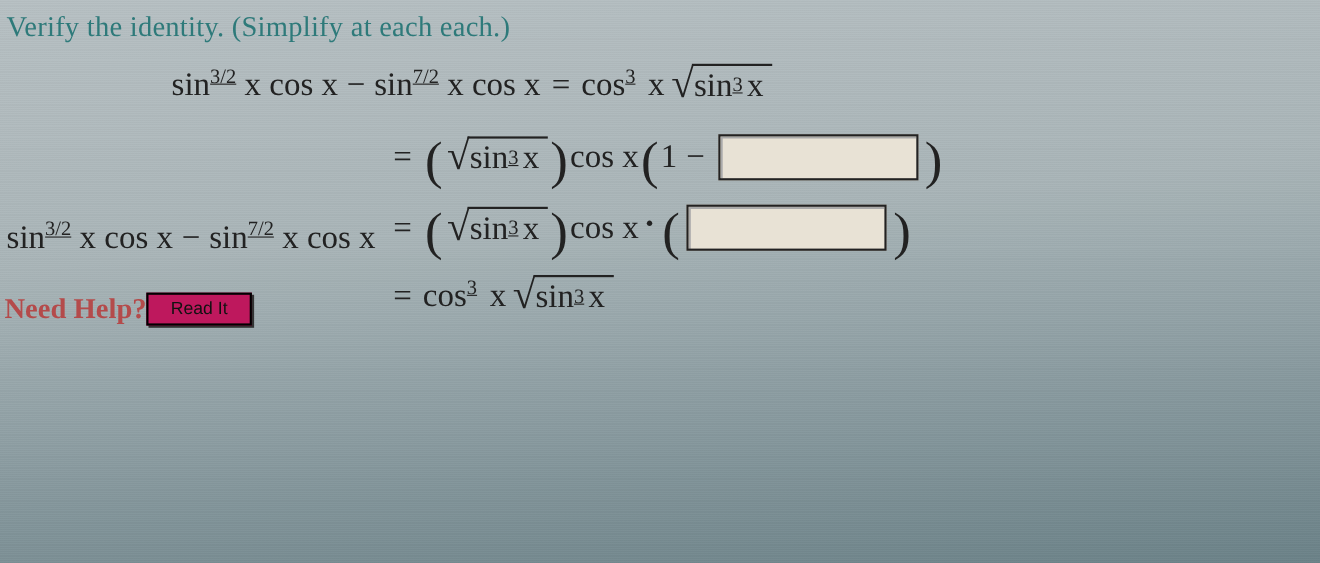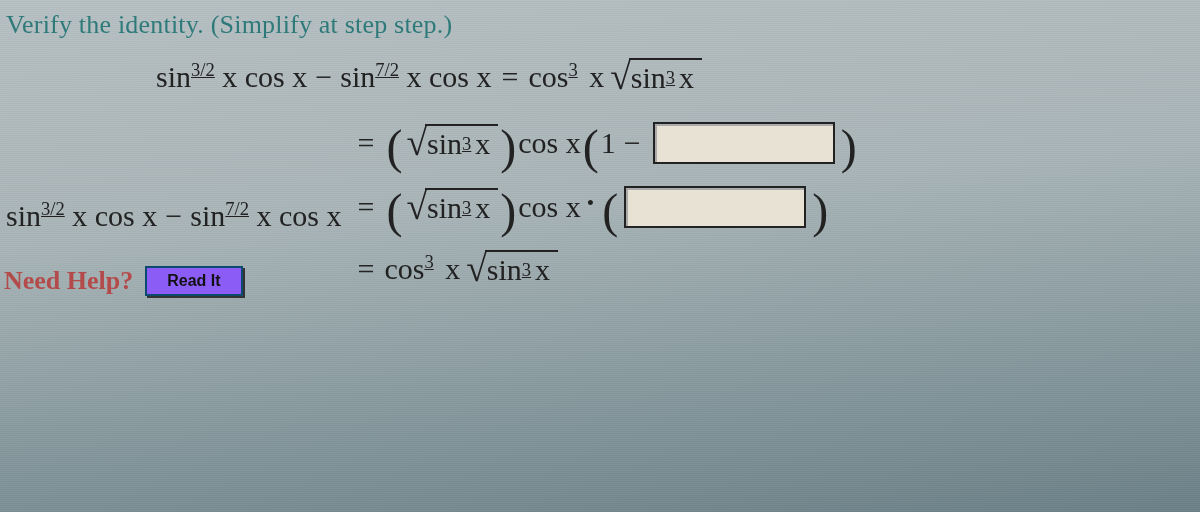--- a/index.html
+++ b/index.html
@@ -107,47 +107,47 @@
     margin: 0 4px;
   }
 
   
   .help {
     position: absolute;
     left: 4px;
     bottom: 14px;
     display: flex;
     align-items: center;
-    gap: 12px;
+    gap: 0;
     margin-top: 44px;
   }
   .help-label {
     color: #b44b4b;
     font-weight: bold;
     font-size: 26px;
   }
   .read-btn {
-    background: #8b5cf6;
-    border: 2px solid #0c4a6e;
+    background: #be185d;
+    border: 2px solid #000000;
     padding: 4px 20px;
-    font-weight: bold;
+    font-weight: normal;
     font-size: 16px;
     color: #111;
     font-family: Verdana, Arial, sans-serif;
     box-shadow: 2px 2px 0 #333;
     cursor: pointer;
   }
   .dot { padding: 0 6px; font-size: 0.7em; position: relative; top: -4px; }
 </style>
 </head>
 <body>
 
 <div class="content">
 
-  <div class="prompt">Verify the identity. (Simplify at step step.)</div>
+  <div class="prompt">Verify the identity. (Simplify at each each.)</div>
 
   <div class="mathline indent1">
     <span>
       <span>sin</span><sup>3/2</sup>
       <span>x cos x</span>
     </span>
     <span class="minus">−</span>
     <span>
       <span>sin</span><sup>7/2</sup>
       <span>x cos x</span>

